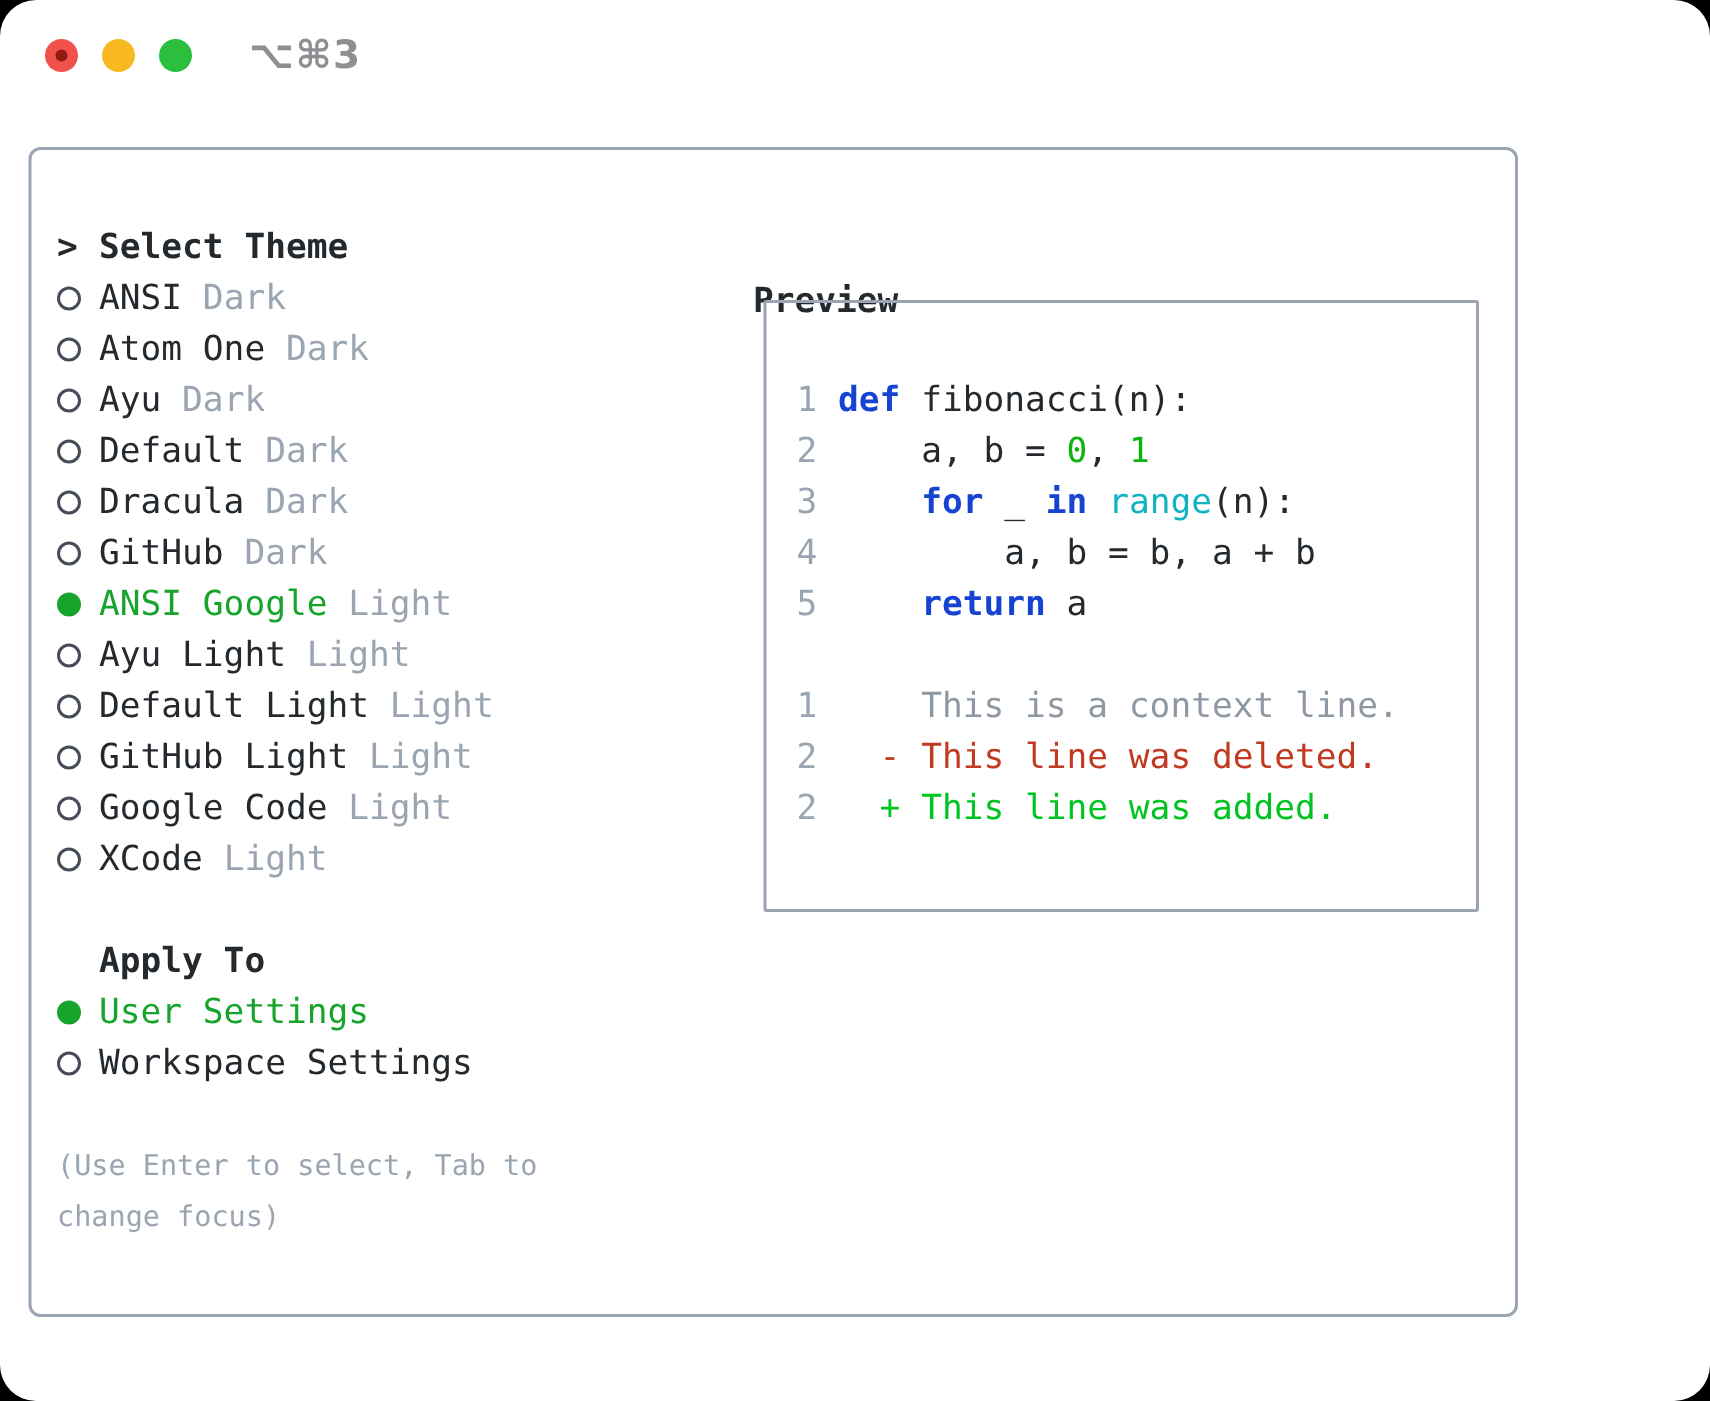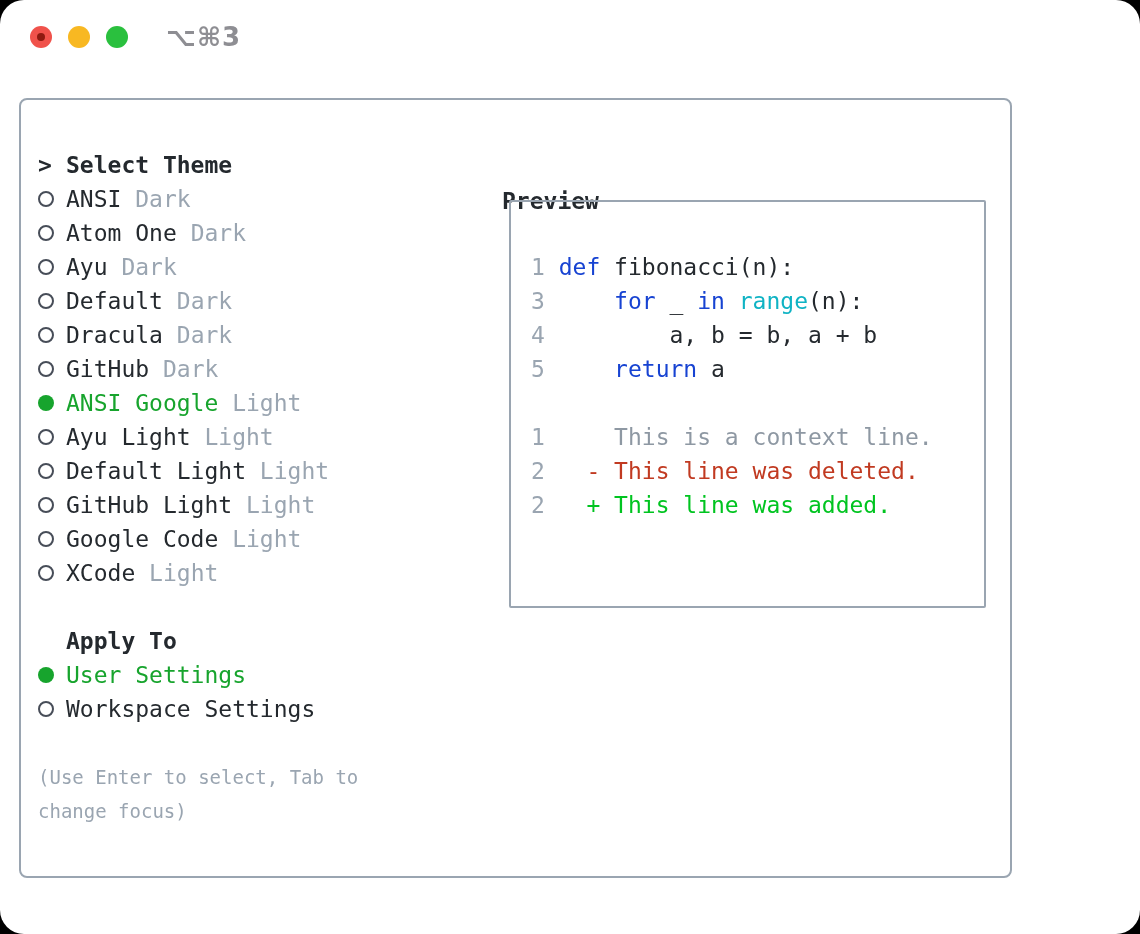--- a/index.html
+++ b/index.html
@@ -41,21 +41,21 @@
   
   .preview-title{position:absolute;left:481px;top:48px;height:34px;font-size:23px;line-height:34px;font-weight:bold;margin-top:36px;}
   .preview-box{
     position:absolute;left:488px;top:100px;width:477px;height:408px;
     border:2px solid var(--borderGray);border-radius:2px;box-sizing:border-box;
     padding:48px 0 0 20px;overflow:hidden;
   }
   .crow{height:34px;font-size:23px;line-height:34px;white-space:pre;}
   .c-ln{color:var(--lnGray);}
   .c-fg{color:var(--fg);}
-  .c-kw{color:var(--kwBlue);}
+  .c-kw{color:var(--kwBlue);font-weight:bold;}
   .c-builtin{color:var(--builtinCyan);}
   .c-num{color:var(--numGreen);}
   .c-dim{color:var(--ctxGray);}
   .c-del{color:var(--delRed);}
   .c-add{color:var(--addGreen);}
 </style>
 </head>
 <body>
 
 <div class="window">
@@ -102,20 +102,21 @@
       <div class="row"></div>
       <div id="hint-lines">
           <div class="hint">(Use Enter to select, Tab to</div>
           <div class="hint">change focus)</div>
         </div>
     </div>
 
     <div class="preview-title">Preview</div>
     <div class="preview-box" id="preview-box">
         <div class="crow"><span class="c-ln">1 </span><span class="c-kw">def</span><span class="c-fg"> fibonacci(n):</span></div>
+        <div class="crow"><span class="c-ln">2 </span><span class="c-fg">    a, b = </span><span class="c-num">0</span><span class="c-fg">, </span><span class="c-num">1</span></div>
         <div class="crow"><span class="c-ln">3 </span><span class="c-fg">    </span><span class="c-kw">for</span><span class="c-fg"> _ </span><span class="c-kw">in</span><span class="c-fg"> </span><span class="c-builtin">range</span><span class="c-fg">(n):</span></div>
         <div class="crow"><span class="c-ln">4 </span><span class="c-fg">        a, b = b, a + b</span></div>
         <div class="crow"><span class="c-ln">5 </span><span class="c-fg">    </span><span class="c-kw">return</span><span class="c-fg"> a</span></div>
         <div class="crow"><span class="c-ln">  </span></div>
         <div class="crow"><span class="c-ln">1 </span><span class="c-dim">    This is a context line.</span></div>
         <div class="crow"><span class="c-ln">2 </span><span class="c-del">  - This line was deleted.</span></div>
         <div class="crow"><span class="c-ln">2 </span><span class="c-add">  + This line was added.</span></div>
       </div>
 
   </div>

